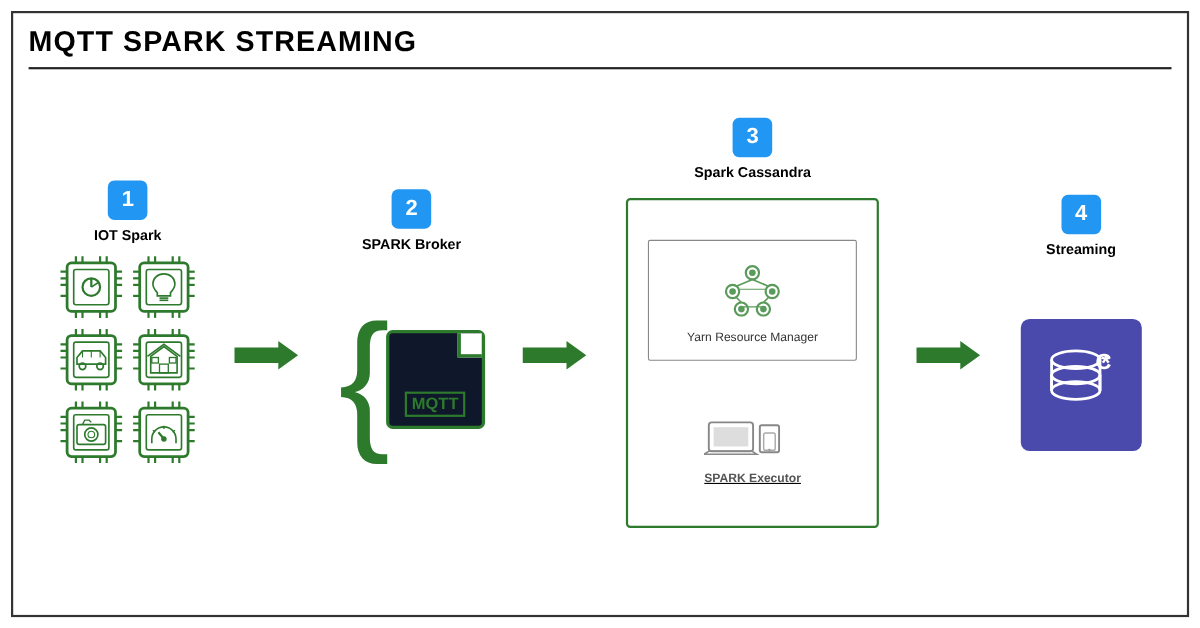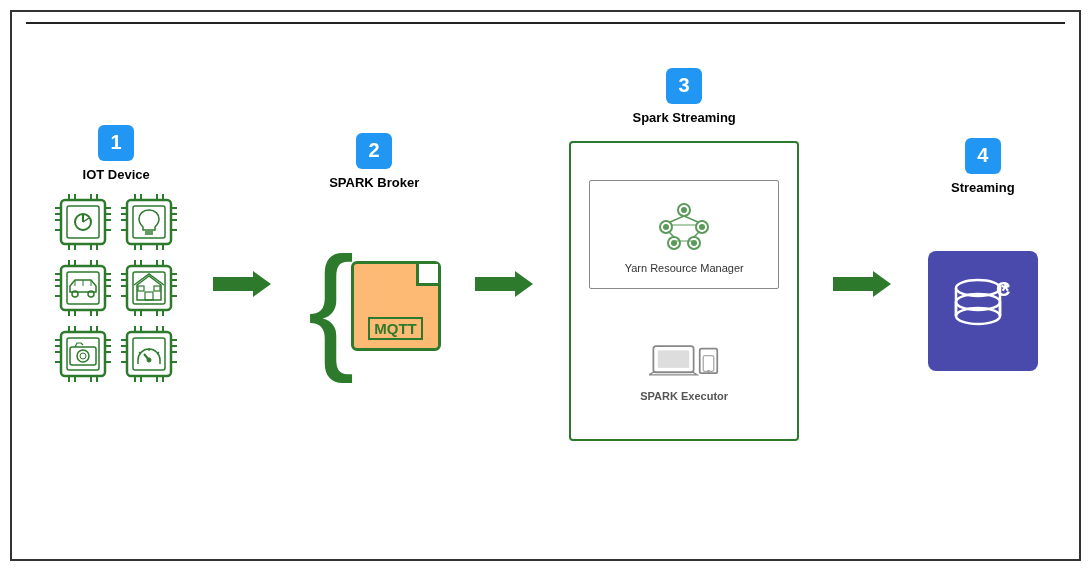--- a/index.html
+++ b/index.html
@@ -105,21 +105,21 @@
     .mqtt-icon {
       width: 90px;
       height: 90px;
       border: 3px solid #2d7a2d;
       border-radius: 6px;
       display: flex;
       align-items: flex-end;
       justify-content: center;
       padding-bottom: 8px;
       position: relative;
-      background: #fdba74;
+      background: #0f172a;
     }
     .mqtt-icon-corner {
       position: absolute;
       top: 0; right: 0;
       width: 22px; height: 22px;
       background: #fff;
       border-left: 3px solid #2d7a2d;
       border-bottom: 3px solid #2d7a2d;
     }
     .mqtt-text {
@@ -154,22 +154,23 @@
       gap: 8px;
     }
     .yarn-label {
       font-size: 11px;
       color: #333;
       text-align: center;
     }
     .executor-area {
       display: flex;
       flex-direction: column;
-      align-items: center;
+      align-items: flex-start;
       gap: 0;
+      text-decoration: underline;
     }
     .executor-label {
       font-size: 11px;
       color: #555;
       text-align: center;
       font-weight: bold;
     }
     
     .cassandra-box {
       width: 110px;
@@ -196,27 +197,28 @@
     
     .executor-icon svg {
       width: 70px;
       height: 45px;
     }
   </style>
 </head>
 <body>
 
 <div class="outer">
+  <div class="page-title">MQTT SPARK STREAMING</div>
   <hr class="divider">
 
   <div class="diagram">
 
     <div class="step-col">
       <div class="step-badge">1</div>
-      <div class="step-label">IOT Device</div>
+      <div class="step-label">IOT Spark</div>
       <div class="iot-grid">
 
         <div class="chip-box">
           <svg viewBox="0 0 60 60" fill="none" xmlns="http://www.w3.org/2000/svg">
             <rect x="8" y="8" width="44" height="44" rx="4" stroke="#2d7a2d" stroke-width="2.5"></rect>
             <line x1="8" y1="16" x2="2" y2="16" stroke="#2d7a2d" stroke-width="2"></line>
             <line x1="8" y1="22" x2="2" y2="22" stroke="#2d7a2d" stroke-width="2"></line>
             <line x1="8" y1="28" x2="2" y2="28" stroke="#2d7a2d" stroke-width="2"></line>
             <line x1="8" y1="38" x2="2" y2="38" stroke="#2d7a2d" stroke-width="2"></line>
             <line x1="52" y1="16" x2="58" y2="16" stroke="#2d7a2d" stroke-width="2"></line>
@@ -405,21 +407,21 @@
     </div>
 
     <div class="arrow">
       <svg viewBox="0 0 60 30" fill="none" xmlns="http://www.w3.org/2000/svg">
         <polygon points="0,8 40,8 40,2 58,15 40,28 40,22 0,22" fill="#2d7a2d"></polygon>
       </svg>
     </div>
 
     <div class="step-col">
       <div class="step-badge">3</div>
-      <div class="step-label">Spark Streaming</div>
+      <div class="step-label">Spark Cassandra</div>
       <div class="spark-box">
 
         <div class="yarn-box">
           <div class="yarn-icon">
             <svg viewBox="0 0 60 55" fill="none" xmlns="http://www.w3.org/2000/svg">
 
               <circle cx="30" cy="15" r="6" stroke="#5a9a5a" stroke-width="2" fill="none"></circle>
               <circle cx="12" cy="32" r="6" stroke="#5a9a5a" stroke-width="2" fill="none"></circle>
               <circle cx="48" cy="32" r="6" stroke="#5a9a5a" stroke-width="2" fill="none"></circle>
               <circle cx="20" cy="48" r="6" stroke="#5a9a5a" stroke-width="2" fill="none"></circle>

